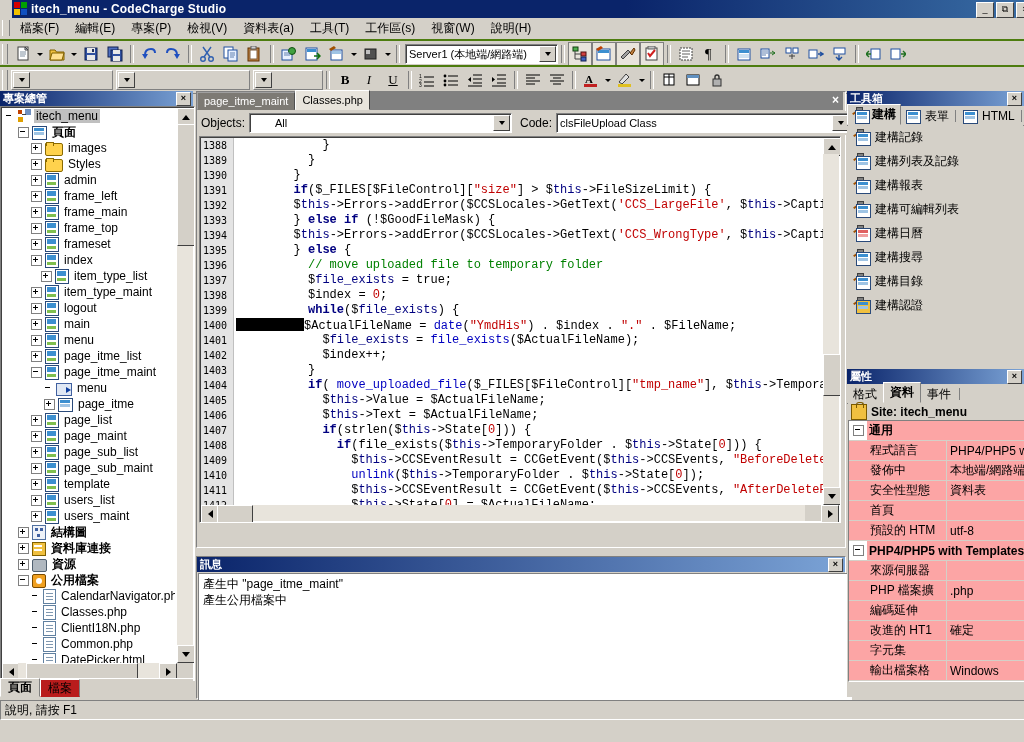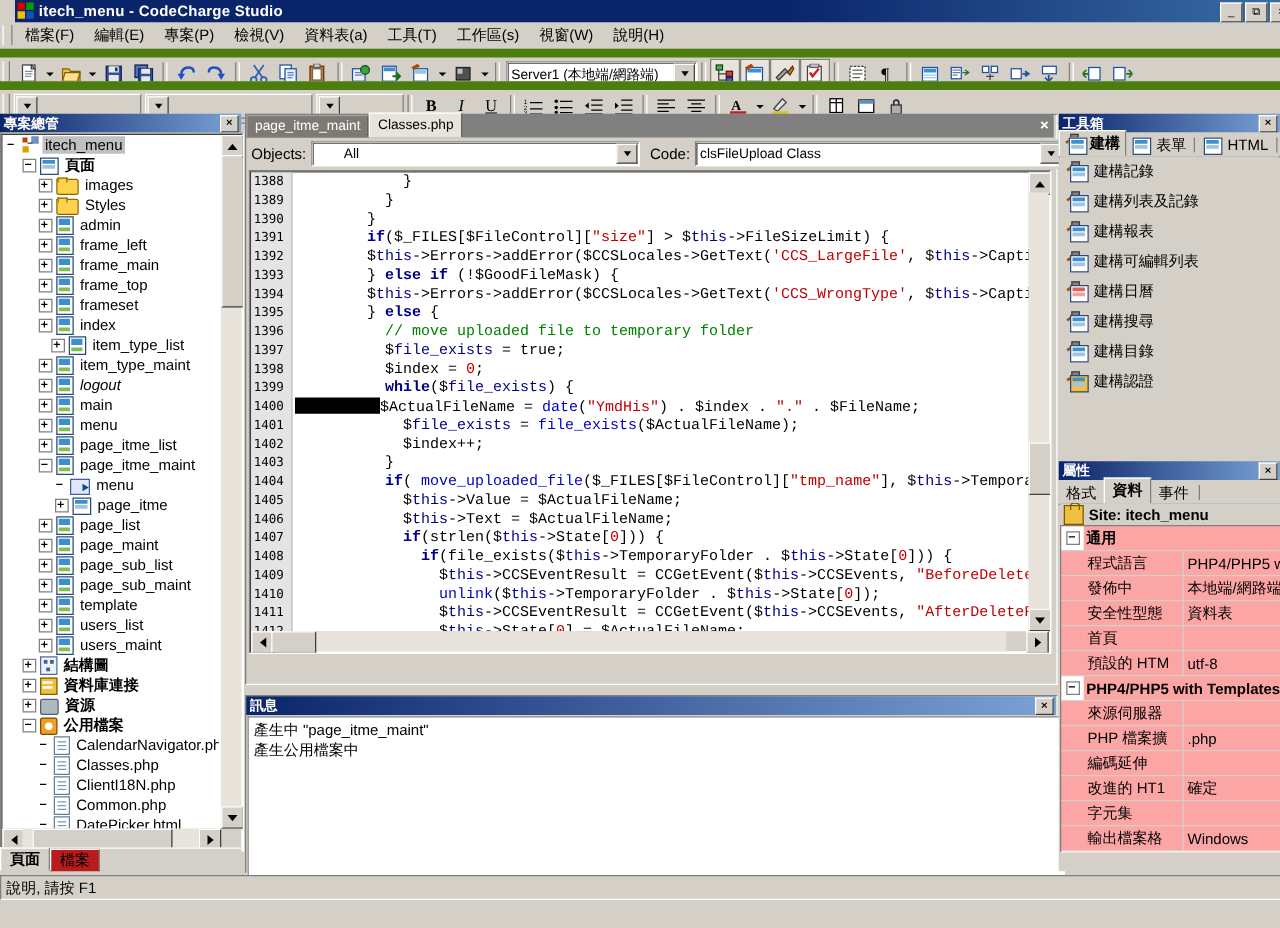--- a/index.html
+++ b/index.html
@@ -40,21 +40,21 @@
     border-bottom:1px solid #d4d0c8;
   }
   .grip{width:6px;height:16px;margin:0 2px;flex:0 0 auto;
     border-left:1px solid #fff;border-right:1px solid #808080;}
   .menu-item{padding:2px 8px;font-size:12px;white-space:nowrap;cursor:default;}
 
   
   .toolbar{
     position:absolute;left:0;width:1024px;height:26px;
     background:#d4d0c8;display:flex;align-items:center;
-    border-top:7px solid #4d7c0f;
+    border-top:2px solid #4d7c0f;
   }
   .tb1{top:39px;}
   .tb2{top:65px;border-bottom:1px solid #808080;}
   .tbgrip{width:4px;height:20px;margin:0 3px 0 2px;flex:0 0 auto;
     border-left:1px solid #fff;border-right:1px solid #808080;}
   .tbsep{width:2px;height:18px;margin:0 3px;flex:0 0 auto;
     border-left:1px solid #808080;border-right:1px solid #fff;}
   .tbtn{
     width:22px;height:22px;flex:0 0 auto;display:flex;align-items:center;justify-content:center;
     position:relative;border:1px solid transparent;
@@ -684,21 +684,21 @@
           <div class="trow" style="padding-left: 39px;">
             <span class="texp plus"></span>
             <span class="tico ic-page"></span>
             <span class="tlabel">item_type_list</span>
           </div>
           <div class="trow" style="padding-left: 29px;">
             <span class="texp plus"></span>
             <span class="tico ic-page"></span>
             <span class="tlabel">item_type_maint</span>
           </div>
-          <div class="trow" style="padding-left: 29px; font-style: italic;">
+          <div class="trow" style="padding-left: 29px;">
             <span class="texp plus"></span>
             <span class="tico ic-page"></span>
             <span class="tlabel">logout</span>
           </div>
           <div class="trow" style="padding-left: 29px;">
             <span class="texp plus"></span>
             <span class="tico ic-page"></span>
             <span class="tlabel">main</span>
           </div>
           <div class="trow" style="padding-left: 29px;">

